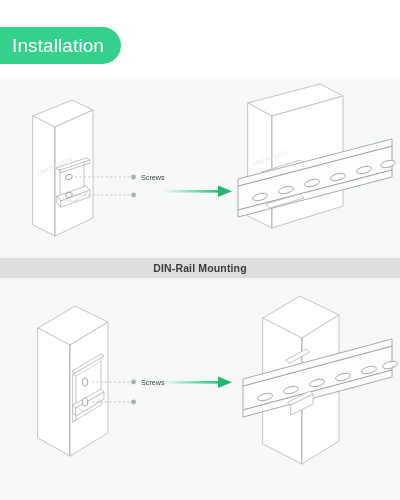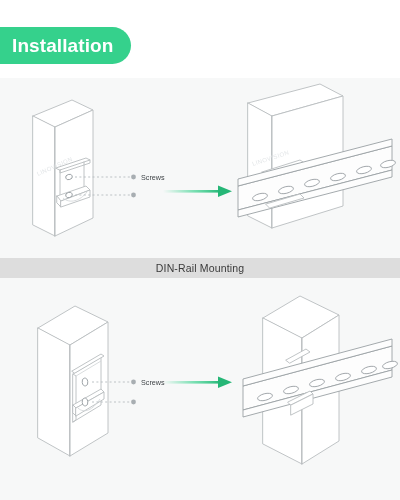--- a/index.html
+++ b/index.html
@@ -29,21 +29,21 @@
     padding: 0 17px 0 30px;
     display: flex;
     align-items: center;
     background: #35d18c;
     border-radius: 0 19px 19px 0;
     box-sizing: border-box;
   }
   .badge-label {
     color: #ffffff;
     font-size: 19px;
-    font-weight: bold;
+    font-weight: normal;
     letter-spacing: 0.1px;
     line-height: 1;
     white-space: nowrap;
   }
 
   
   .panel {
     position: absolute;
     left: 0;
     width: 400px;
@@ -73,20 +73,21 @@
     background: #dddddd;
     display: flex;
     align-items: center;
     justify-content: center;
   }
   .caption-text {
     font-size: 10.5px;
     color: #3a3a3a;
     letter-spacing: 0.15px;
     white-space: nowrap;
+    font-weight: bold;
   }
 
   
   .ln {
     fill: none;
     stroke: #b9bdc0;
     stroke-width: 0.9;
     stroke-linejoin: round;
     stroke-linecap: round;
   }

